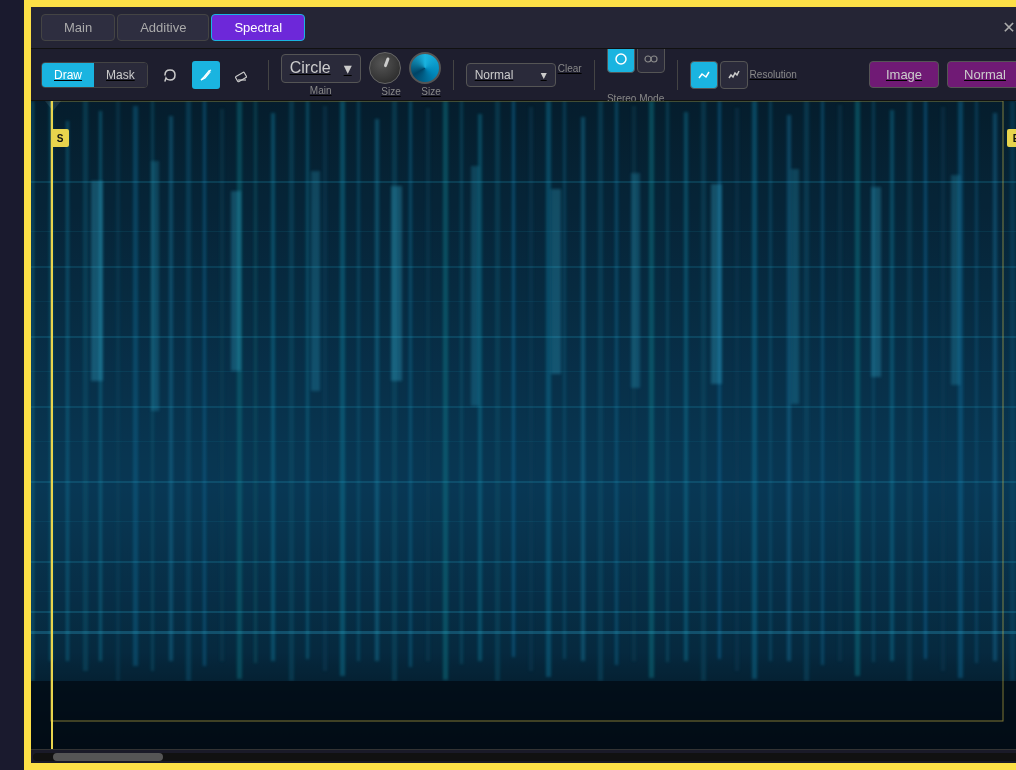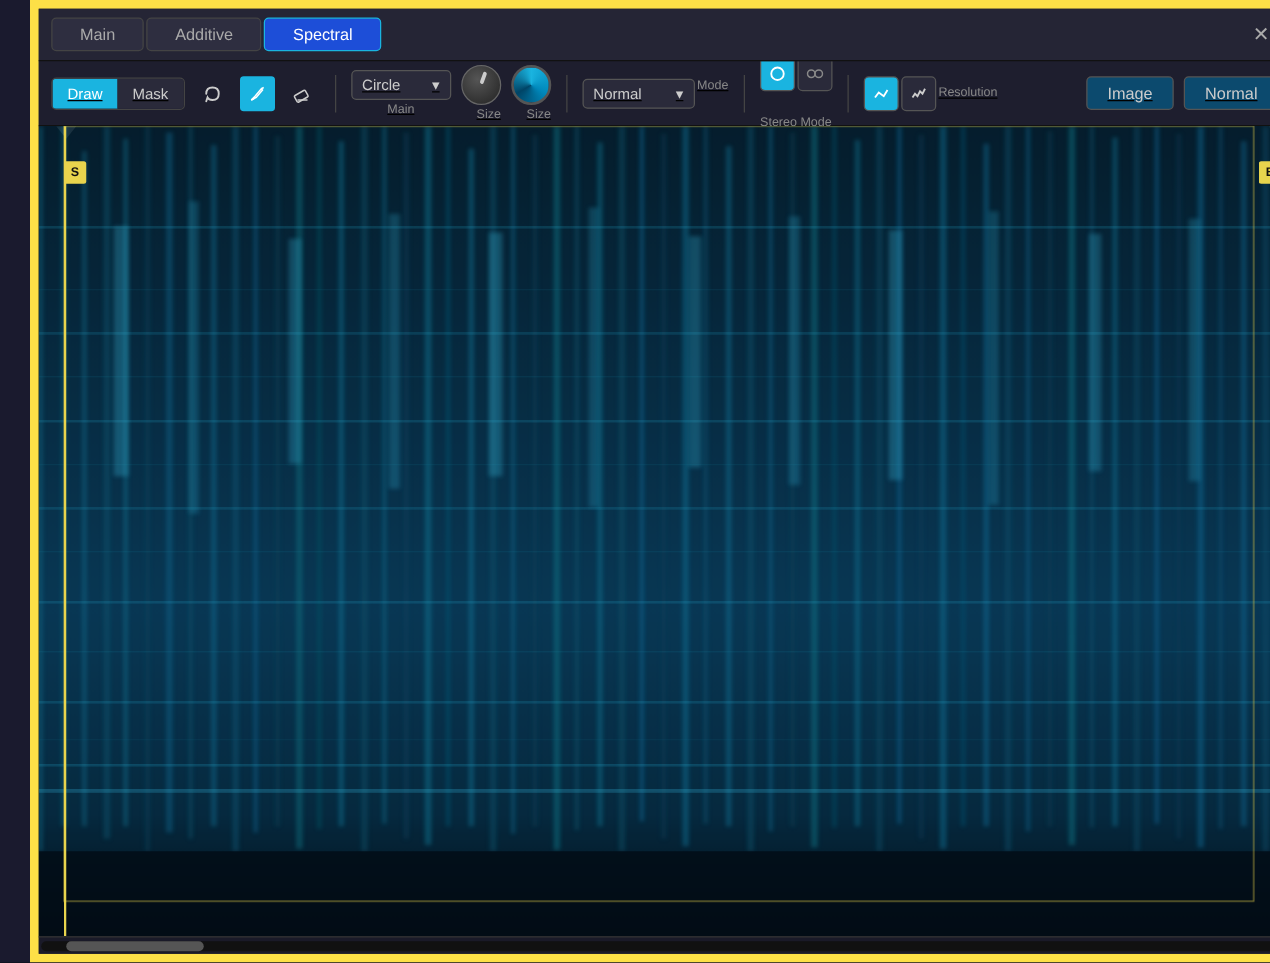--- a/index.html
+++ b/index.html
@@ -42,21 +42,21 @@
       border-radius: 4px;
       font-size: 13px;
       cursor: pointer;
       color: #aaa;
       background: #2e2e40;
       border: 1px solid #444;
       user-select: none;
     }
 
     .tab.active {
-      background: #1d4ed8;
+      background: #6d28d9;
       color: #fff;
       border-color: #1ab4e0;
     }
 
     .close-btn {
       position: absolute;
       right: 12px;
       width: 24px;
       height: 24px;
       display: flex;
@@ -132,21 +132,21 @@
       flex-direction: column;
       align-items: center;
       gap: 2px;
     }
 
     .dropdown {
       background: #2a2a3a;
       border: 1px solid #555;
       border-radius: 4px;
       color: #ccc;
-      font-size: 12px;
+      font-size: 16px;
       padding: 4px 8px;
       cursor: pointer;
       display: flex;
       align-items: center;
       gap: 4px;
       min-width: 80px;
     }
 
     .dropdown-label {
       font-size: 10px;
@@ -281,21 +281,21 @@
       cursor: pointer;
       color: #ccc;
       font-size: 11px;
     }
 
     .res-btn.active { background: #1ab4e0; color: #fff; }
 
     
     .action-btn {
       padding: 5px 16px;
-      background: #0c4a6e;
+      background: #701a75;
       border: 1px solid #555;
       border-radius: 4px;
       color: #ccc;
       font-size: 13px;
       cursor: pointer;
     }
 
     
     .spectral-area {
       flex: 1;
@@ -452,21 +452,21 @@
       <span class="knob-label">Size</span>
     </div>
 
     <div class="separator"></div>
 
     <div class="mode-container">
       <div class="mode-dropdown">
         <span>Normal</span>
         <span style="margin-left:auto;">▾</span>
       </div>
-      <span class="knob-label">Mode</span>
+      <span class="knob-label">Clear</span>
     </div>
 
     <div class="separator"></div>
 
     <div class="stereo-container">
       <div class="stereo-icons">
         <div class="stereo-btn">
           <svg width="14" height="14" viewBox="0 0 14 14">
               <circle cx="7" cy="7" r="5" stroke="#fff" stroke-width="1.5" fill="none"></circle>
             </svg>

